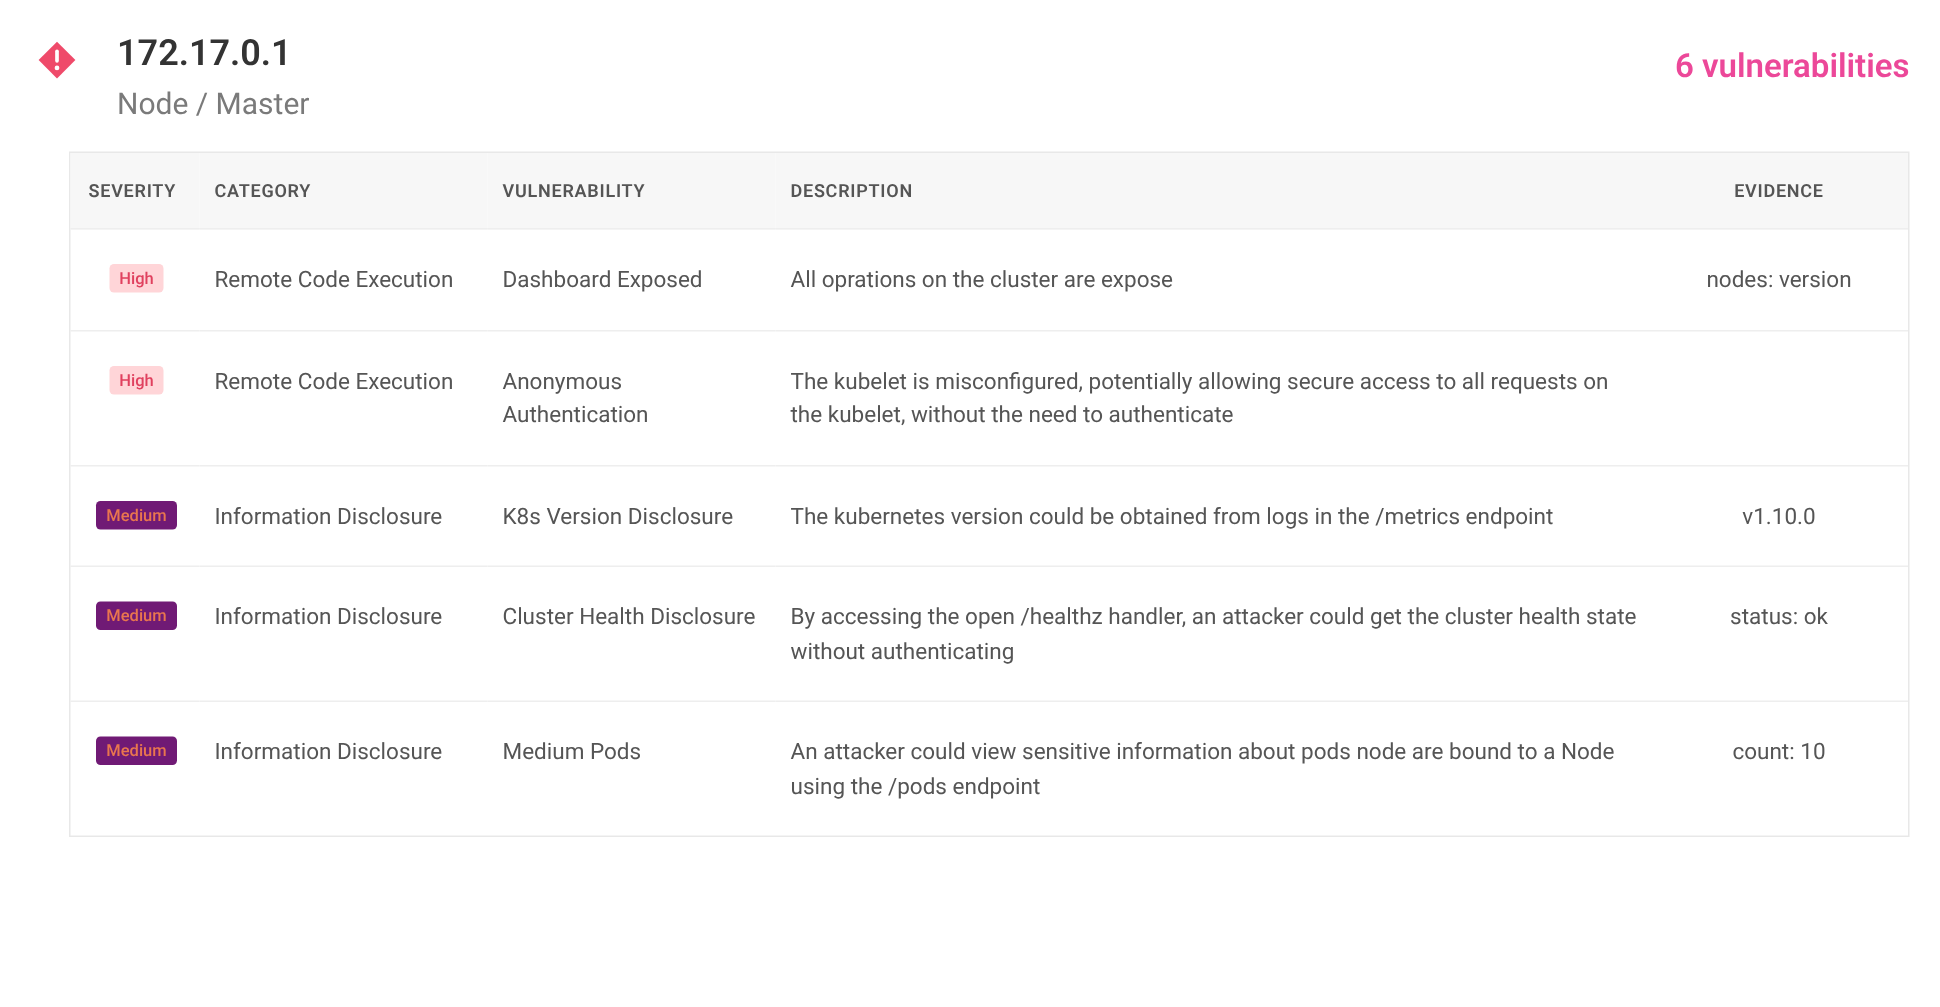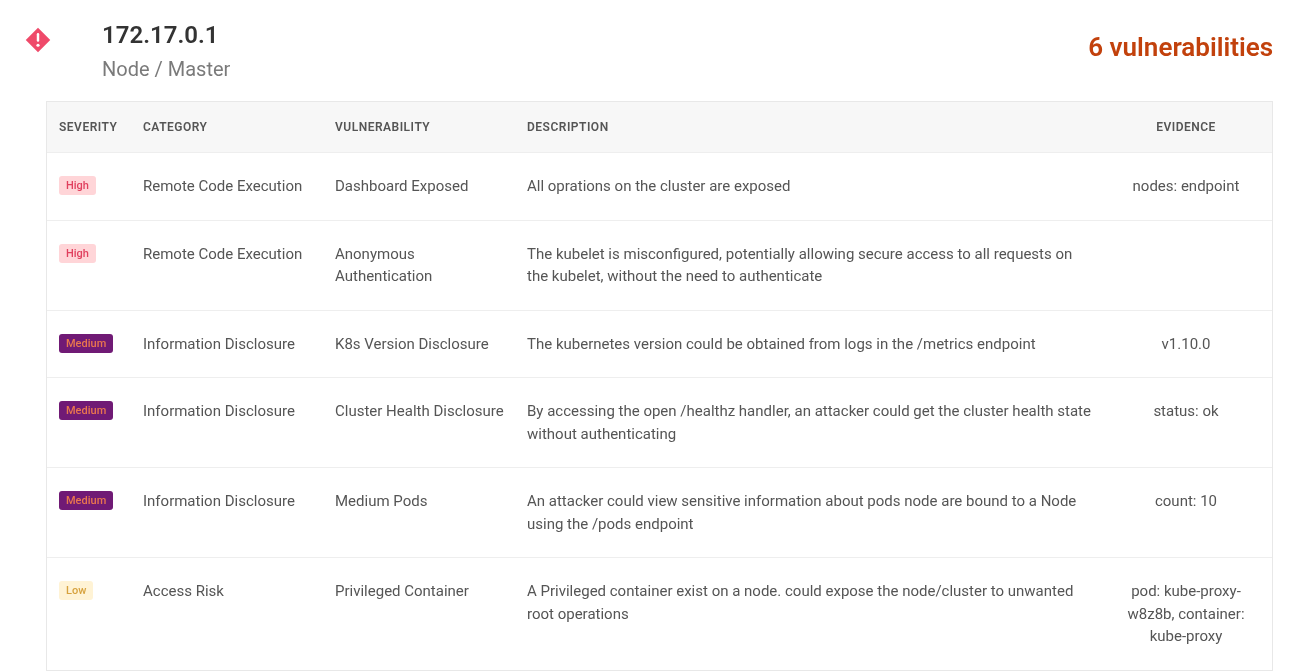--- a/index.html
+++ b/index.html
@@ -7,21 +7,20 @@
     font-family: -apple-system, BlinkMacSystemFont, "Segoe UI", Roboto, "Helvetica Neue", Arial, sans-serif;
     background: #fff;
     color: #4a4a4a;
     padding: 20px;
     width: 1293px;
   }
   .header-row {
     display: flex;
     align-items: flex-start;
     margin-bottom: 20px;
-    gap: 24px;
   }
   .alert-icon {
     flex: 0 0 auto;
     width: 28px;
     height: 28px;
     margin-top: 6px;
     margin-right: 26px;
     margin-left: 4px;
   }
   .header-titles {
@@ -32,23 +31,23 @@
     font-weight: 600;
     color: #333;
     line-height: 1.3;
   }
   .subtitle {
     font-size: 20px;
     color: #7a7a7a;
     margin-top: 6px;
   }
   .vuln-count {
-    font-size: 26px;
+    font-size: 22px;
     font-weight: 600;
-    color: #c2410c;
+    color: #ec4899;
     margin-top: 12px;
     white-space: nowrap;
   }
   .table-wrap {
     margin-left: 26px;
     border: 1px solid #e8e8e8;
   }
   table {
     width: 100%;
     border-collapse: collapse;
@@ -85,21 +84,21 @@
     display: inline-block;
     font-size: 11px;
     padding: 3px 7px;
     border-radius: 3px;
     font-weight: 500;
     line-height: 1.2;
   }
   .badge-high   { background: #ffd5d8; color: #e0405e; }
   .badge-medium { background: #701a75; color: #e9764e; }
   .badge-low    { background: #fff3d5; color: #d7a23e; }
-  td.sev-cell { padding-top: 20px; }
+  td.sev-cell { padding-top: 20px; text-align: center; }
 </style>
 </head>
 <body>
 
 <div class="header-row">
   <div class="alert-icon">
     <svg viewBox="0 0 32 32" width="28" height="28">
       <polygon points="16,2 30,16 16,30 2,16" fill="#ef4a6a"></polygon>
       <rect x="14.6" y="8" width="2.8" height="10" rx="1.4" fill="#fff"></rect>
       <circle cx="16" cy="22" r="1.8" fill="#fff"></circle>
@@ -128,22 +127,22 @@
         <th>VULNERABILITY</th>
         <th>DESCRIPTION</th>
         <th>EVIDENCE</th>
       </tr>
     </thead>
     <tbody id="tbody">
         <tr>
           <td class="sev-cell"><span class="badge badge-high">High</span></td>
           <td>Remote Code Execution</td>
           <td>Dashboard Exposed</td>
-          <td>All oprations on the cluster are exposed</td>
-          <td>nodes: endpoint</td>
+          <td>All oprations on the cluster are expose</td>
+          <td>nodes: version</td>
         </tr>
         <tr>
           <td class="sev-cell"><span class="badge badge-high">High</span></td>
           <td>Remote Code Execution</td>
           <td>Anonymous Authentication</td>
           <td>The kubelet is misconfigured, potentially allowing secure access to all requests on the kubelet, without the need to authenticate</td>
           <td></td>
         </tr>
         <tr>
           <td class="sev-cell"><span class="badge badge-medium">Medium</span></td>
@@ -159,22 +158,15 @@
           <td>By accessing the open /healthz handler, an attacker could get the cluster health state without authenticating</td>
           <td>status: ok</td>
         </tr>
         <tr>
           <td class="sev-cell"><span class="badge badge-medium">Medium</span></td>
           <td>Information Disclosure</td>
           <td>Medium Pods</td>
           <td>An attacker could view sensitive information about pods node are bound to a Node using the /pods endpoint</td>
           <td>count: 10</td>
         </tr>
-        <tr>
-          <td class="sev-cell"><span class="badge badge-low">Low</span></td>
-          <td>Access Risk</td>
-          <td>Privileged Container</td>
-          <td>A Privileged container exist on a node. could expose the node/cluster to unwanted root operations</td>
-          <td>pod: kube-proxy-w8z8b, container: kube-proxy</td>
-        </tr>
       </tbody>
   </table>
 </div>
 
 </body></html>

